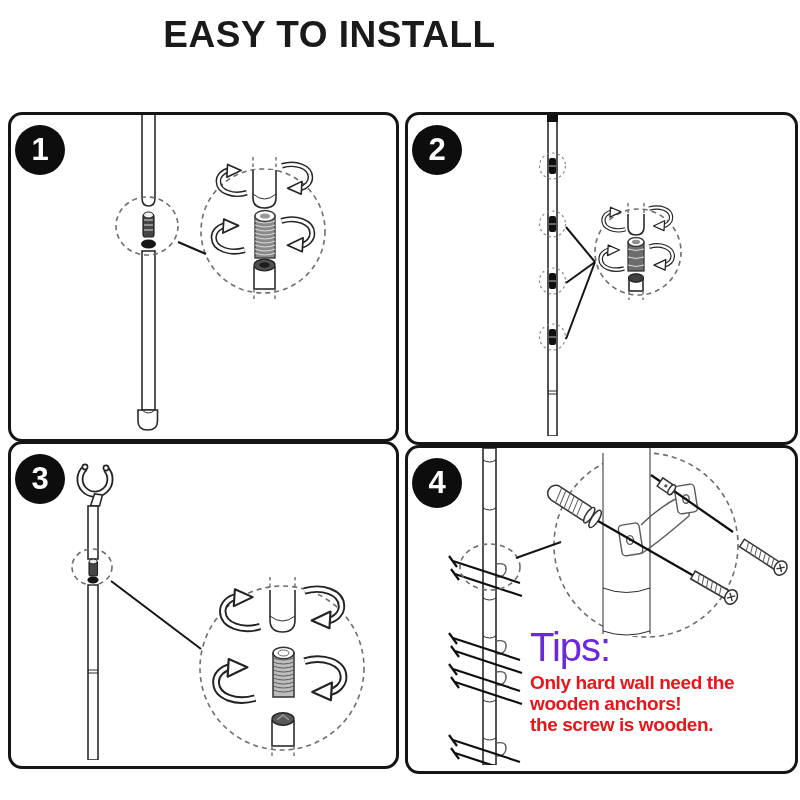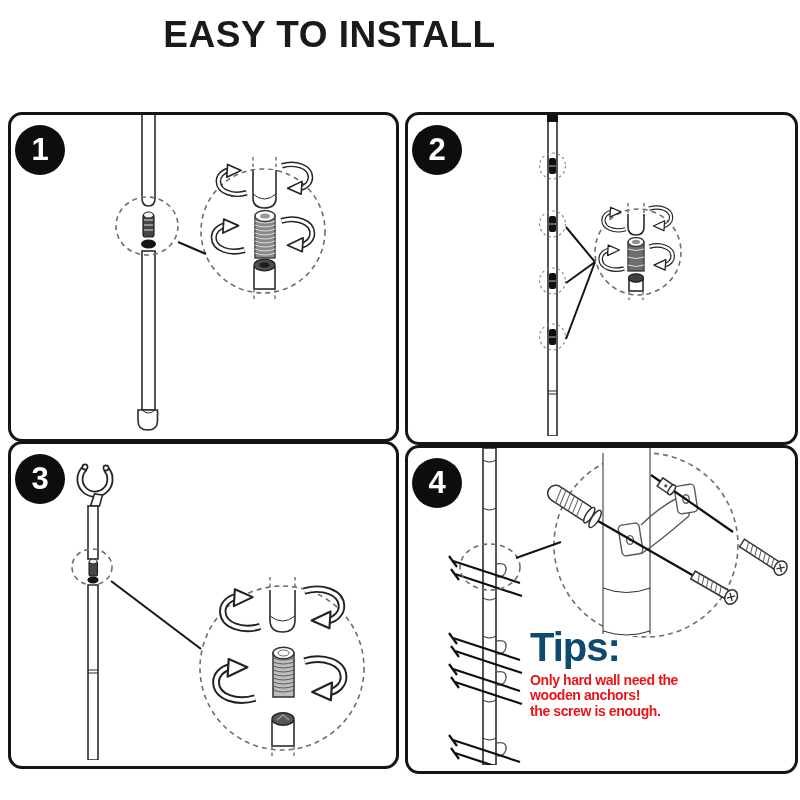--- a/index.html
+++ b/index.html
@@ -17,24 +17,24 @@
   .panel svg{position:absolute;left:0;top:0;display:block;}
   .badge{
     position:absolute;left:4px;top:10px;width:50px;height:50px;border-radius:50%;
     background:#0d0d0d;color:#fff;font-size:31px;font-weight:bold;
     display:flex;align-items:center;justify-content:center;z-index:3;
   }
   .tips{
     position:absolute;left:122px;top:178px;width:262px;z-index:2;
   }
   .tips-heading{
-    font-size:40px;font-weight:bold;color:#0c4a6e;letter-spacing:-1px;line-height:1.05;
+    font-size:40px;font-weight:normal;color:#6d28d9;letter-spacing:-1px;line-height:1.05;
   }
   .tips-line{
-    font-size:14px;font-weight:bold;color:#e8151a;letter-spacing:-0.4px;
+    font-size:19px;font-weight:bold;color:#e8151a;letter-spacing:-0.4px;
     line-height:1.1;white-space:nowrap;
   }
   
   .pole{fill:#fff;stroke:#2b2b2b;stroke-width:1.6;}
   .hair{stroke:#2b2b2b;stroke-width:1;fill:none;}
   .dashc{fill:none;stroke:#6e6e6e;stroke-width:1.6;stroke-dasharray:5 4;}
   .dashj{fill:none;stroke:#8a8a8a;stroke-width:1.2;stroke-dasharray:2.5 3;}
   .dashs{stroke:#777;stroke-width:1.5;stroke-dasharray:3.5 3;fill:none;}
   .lead{stroke:#151515;stroke-width:2;fill:none;}
   .band-o{fill:none;stroke:#232323;stroke-width:7;}
@@ -352,16 +352,16 @@
     </g>
     <ellipse class="dashc" cx="82" cy="119" rx="30" ry="23"></ellipse>
     <line class="lead" x1="108" y1="110" x2="153" y2="94"></line>
   </svg>
 
   <div class="tips">
     <div class="tips-heading">Tips:</div>
     <div style="margin-top:5px;">
       <div class="tips-line">Only hard wall need the</div>
       <div class="tips-line">wooden anchors!</div>
-      <div class="tips-line">the screw is enough.</div>
+      <div class="tips-line">the screw is wooden.</div>
     </div>
   </div>
 </div>
 
 </body></html>

